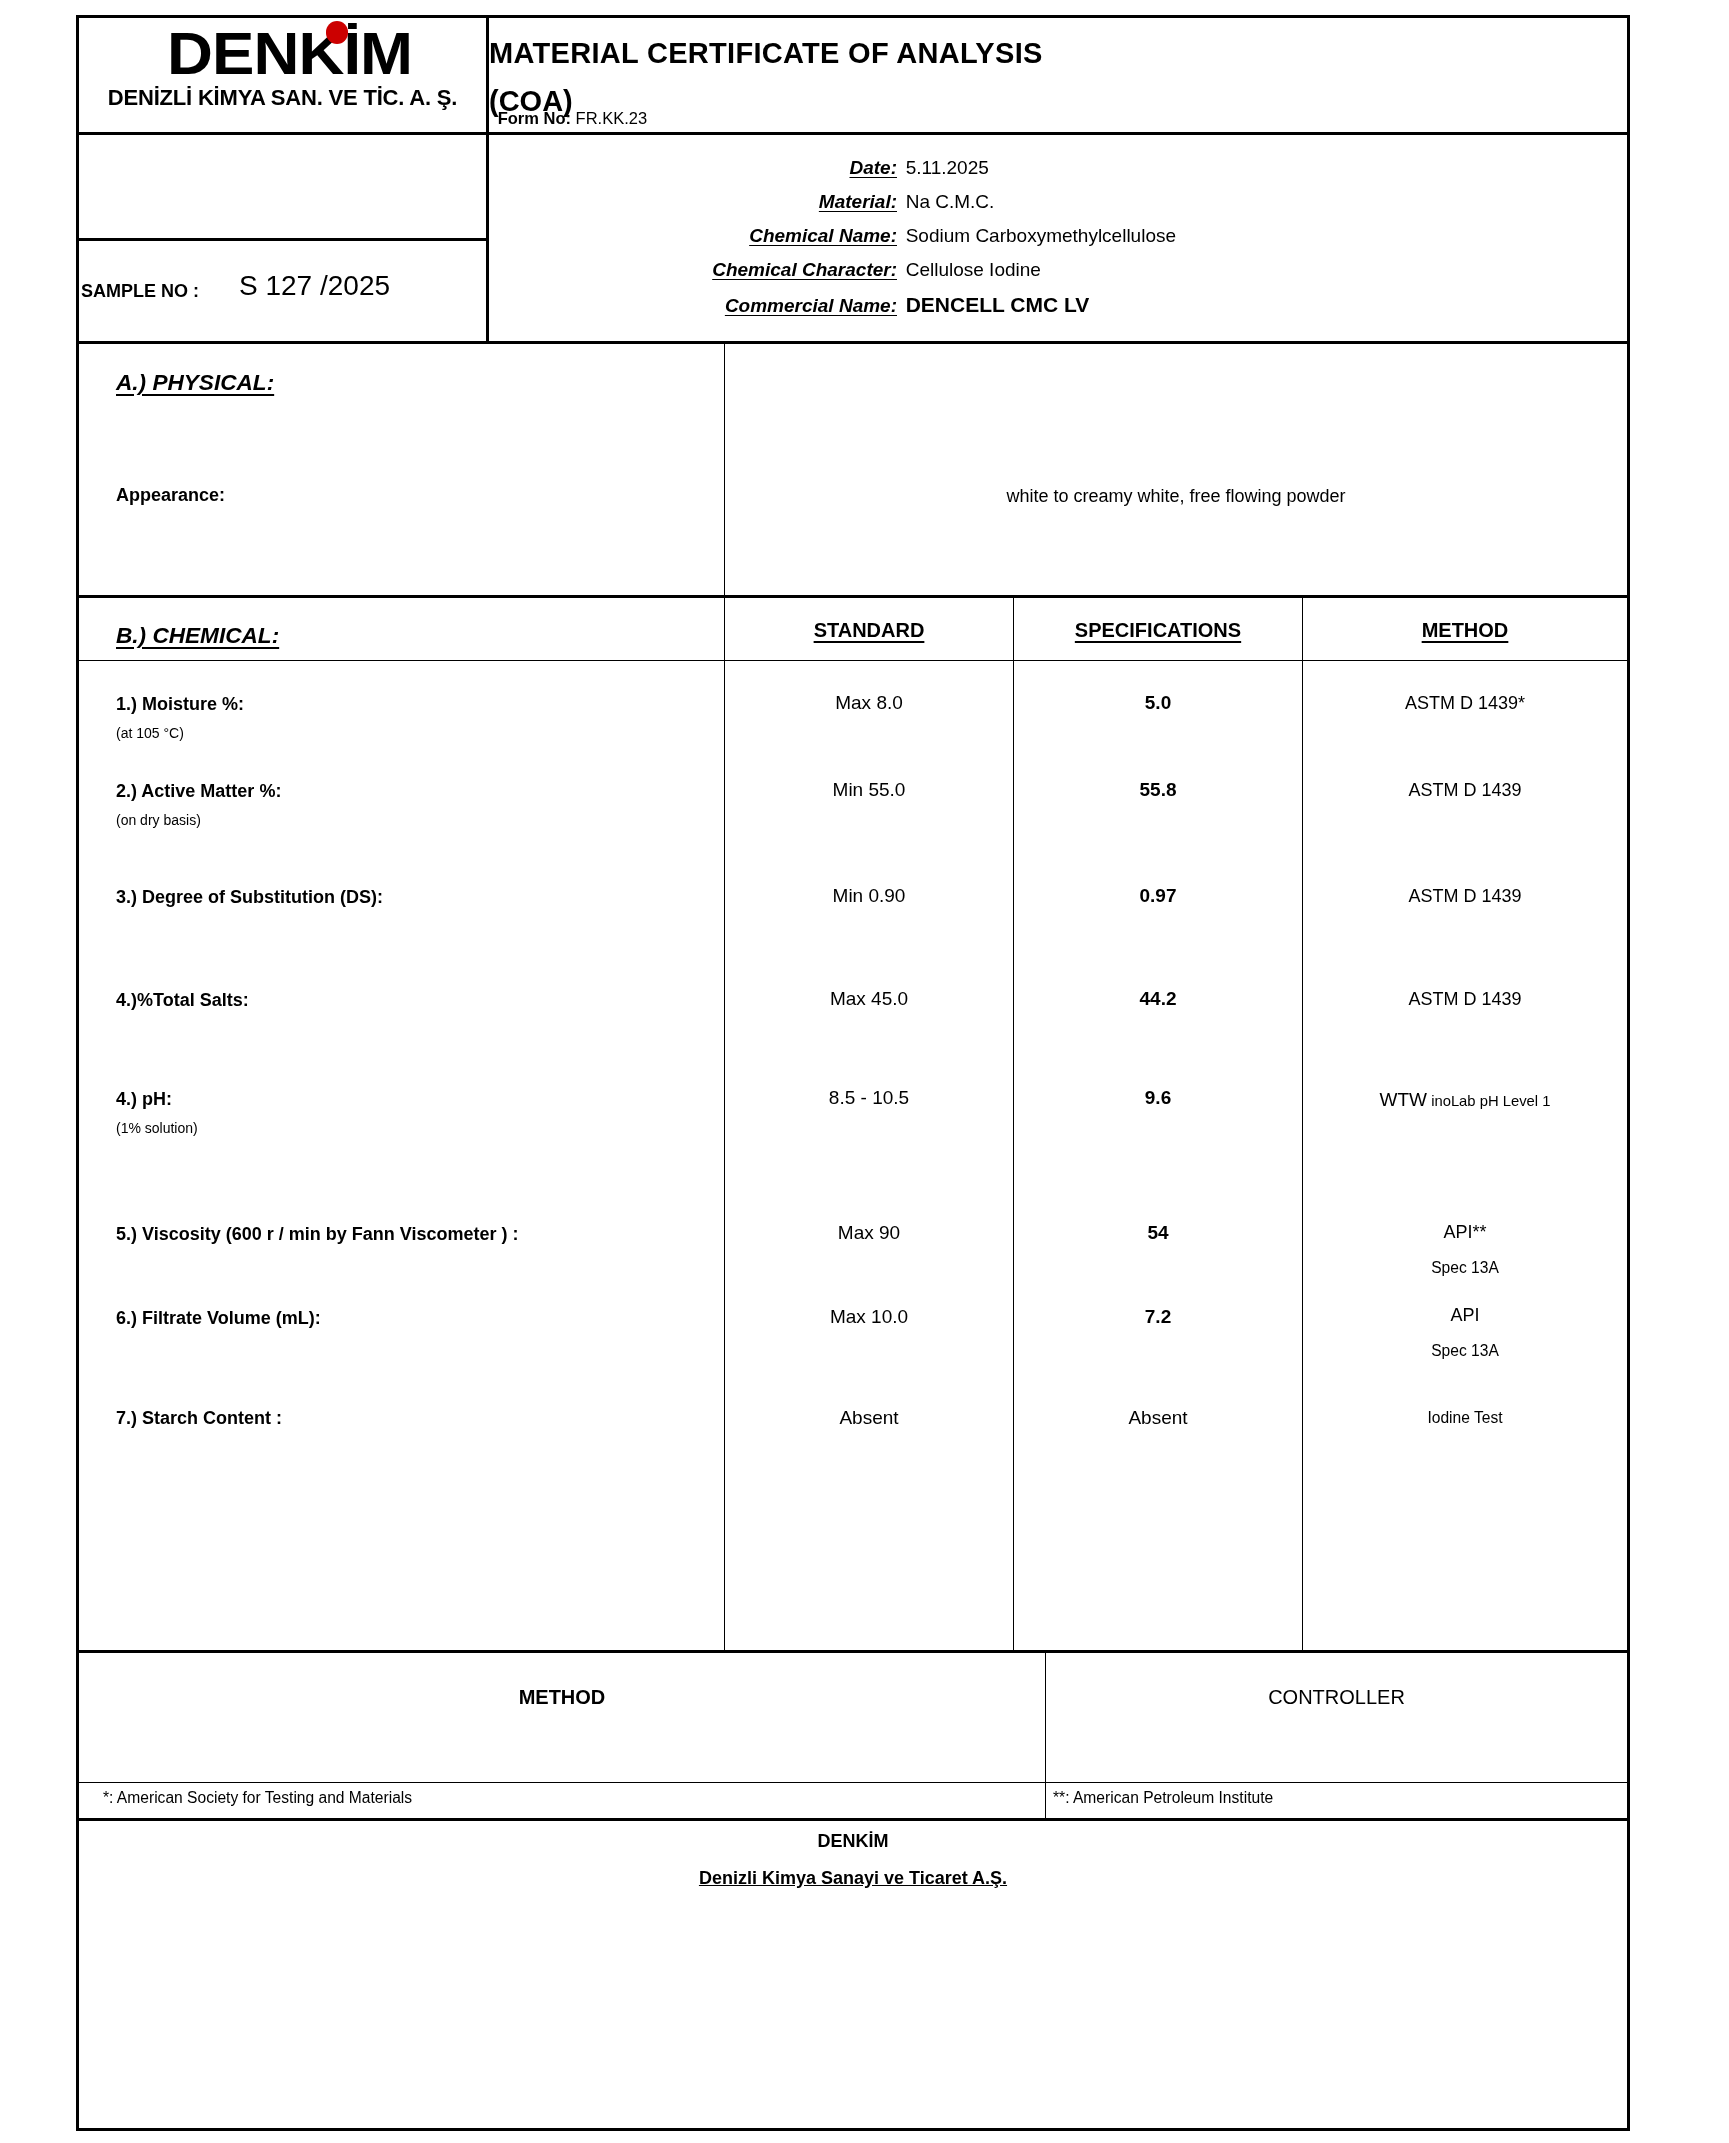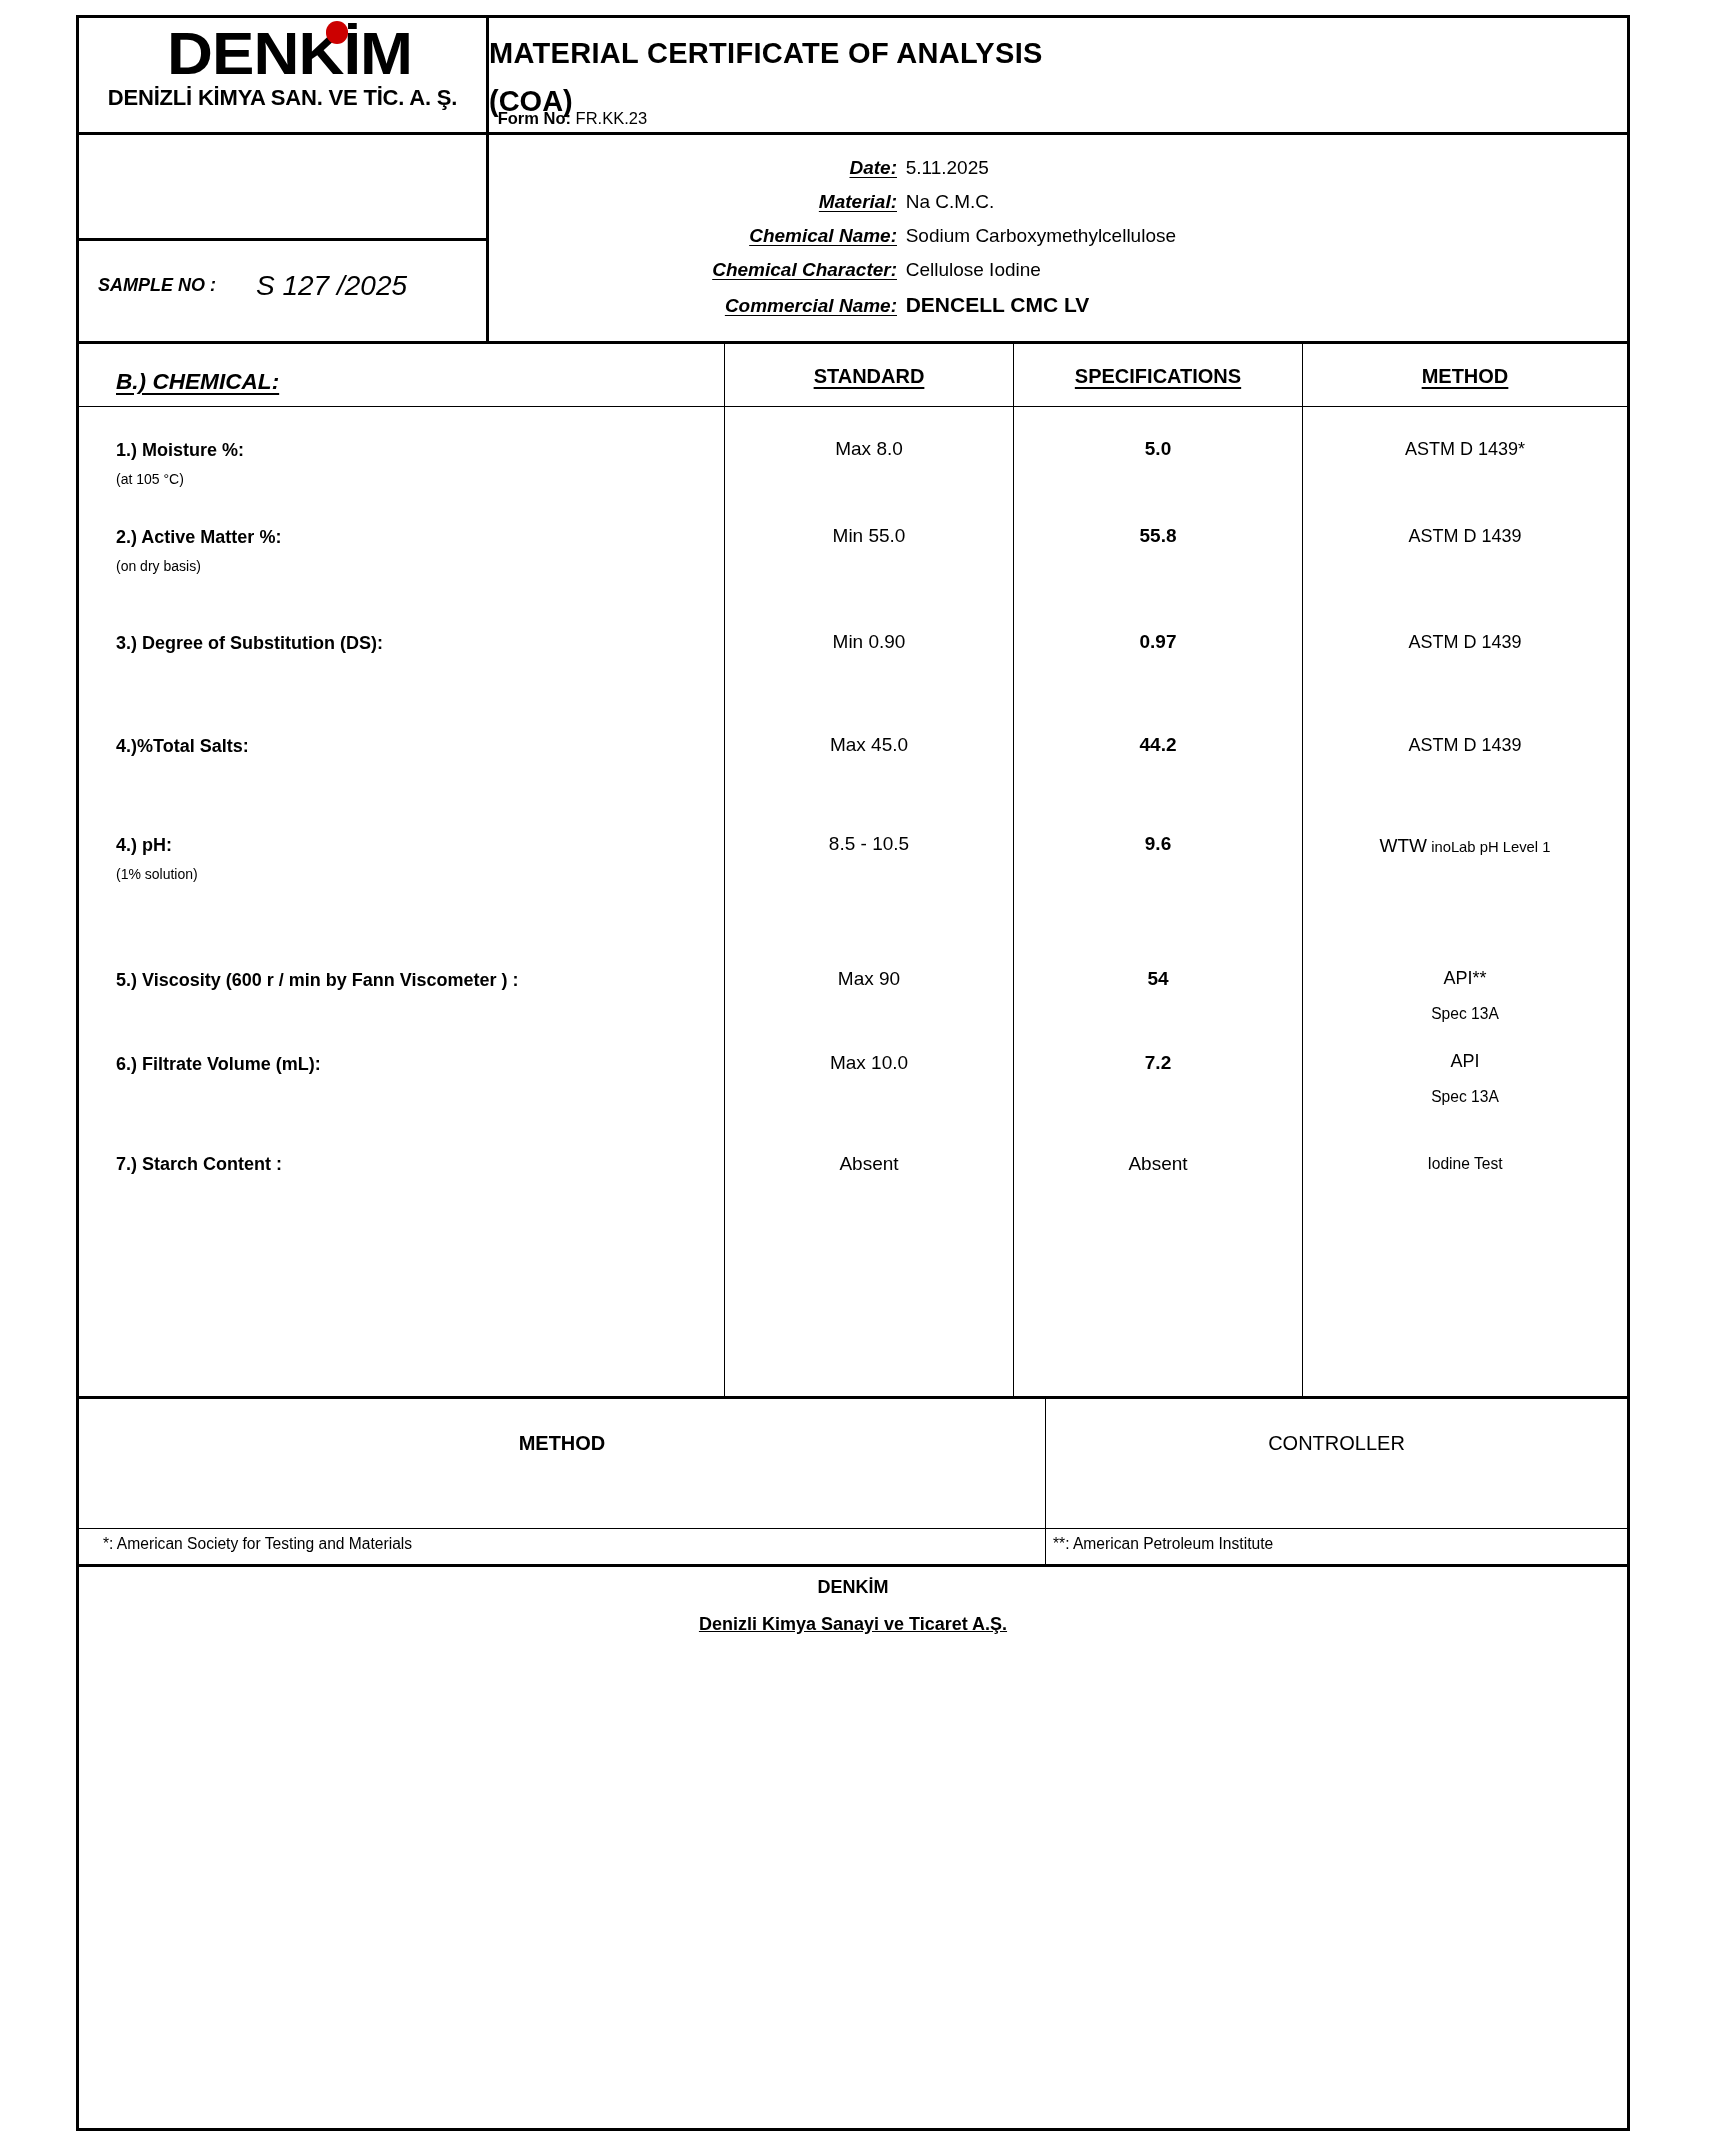--- a/index.html
+++ b/index.html
@@ -103,25 +103,24 @@
     position: relative;
   }
   .sample-divider {
     position: absolute;
     left: 0; right: 0;
     top: 103px;
     border-top: 3.5px solid #000;
   }
   .sample-line {
     position: absolute;
-    left: 19px;
+    left: 2px;
     top: 135px;
     display: flex;
-    align-items: center;
-    font-style: italic;
+    align-items: flex-end;
   }
   .sample-label { font-size: 18px; font-weight: bold; }
   .sample-value { font-size: 28px; margin-left: 40px; }
 
   .info-right { flex: 1; padding-top: 22.6px; }
   .kv {
     display: flex;
     align-items: baseline;
     margin-bottom: 12px;
   }
@@ -321,20 +320,29 @@
         <span class="k">Chemical Character:</span>
         <span class="v">Cellulose Iodine</span>
       </div>
       <div class="kv">
         <span class="k">Commercial Name:</span>
         <span class="v strong">DENCELL CMC LV</span>
       </div>
     </div>
   </div>
 
+  <div class="row phys bb">
+    <div class="cell phys-left br-thin">
+      <div class="sec-title">A.) PHYSICAL:</div>
+      <div class="appearance-label">Appearance:</div>
+    </div>
+    <div class="cell phys-right">
+      <div class="appearance-value">white to creamy white, free flowing powder</div>
+    </div>
+  </div>
 
   <div class="row chem-head bb-thin">
     <div class="cell c-left br-thin">
       <div class="chem-title">B.) CHEMICAL:</div>
     </div>
     <div class="cell c-std br-thin">
       <div class="col-head">STANDARD</div>
     </div>
     <div class="cell c-spec br-thin">
       <div class="col-head">SPECIFICATIONS</div>

